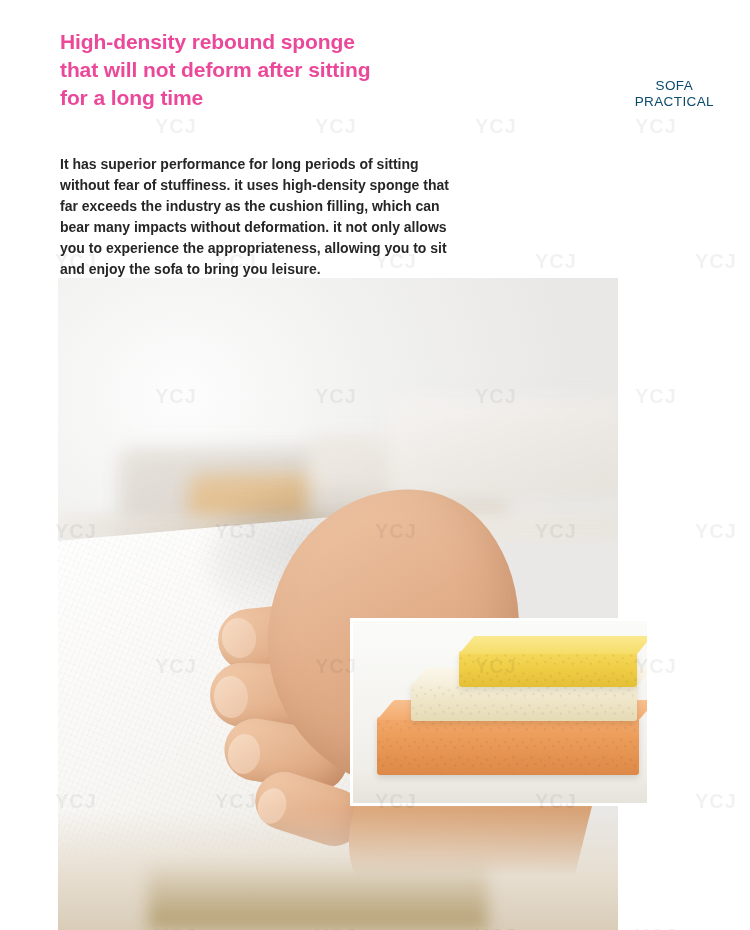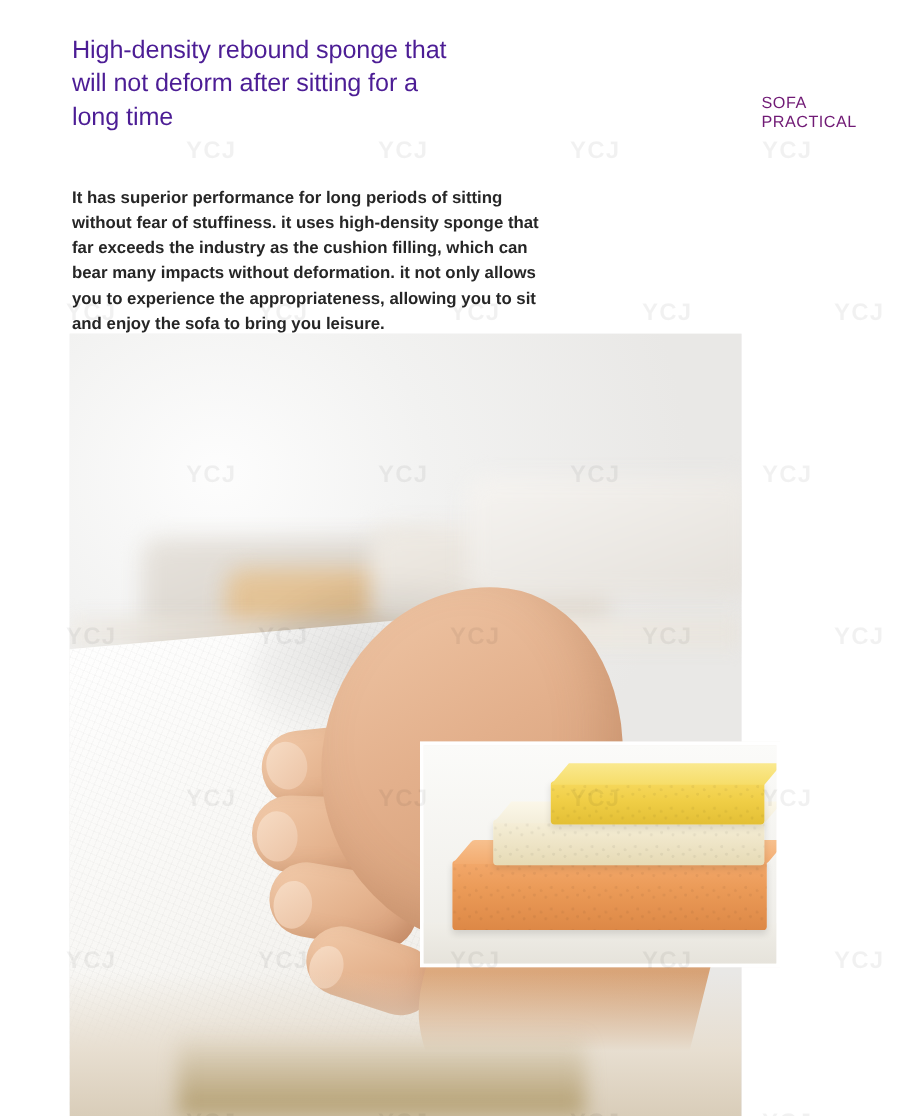--- a/index.html
+++ b/index.html
@@ -42,33 +42,33 @@
     z-index: 2;
   }
 
   .headline {
     position: absolute;
     left: 60px;
     top: 14px;
     width: 330px;
     font-size: 21px;
     line-height: 1.32;
-    font-weight: 400;
-    color: #4c1d95;
+    font-weight: 700;
+    color: #ec4899;
     letter-spacing: -0.1px;
   }
 
   .corner-label {
     position: absolute;
     right: 36px;
     top: 78px;
-    text-align: left;
+    text-align: center;
     font-size: 13.5px;
     line-height: 1.22;
-    color: #701a75;
+    color: #0c4a6e;
     letter-spacing: 0.4px;
   }
 
   .body-copy {
     position: absolute;
     left: 60px;
     top: 140px;
     width: 395px;
     font-size: 14px;
     line-height: 1.5;

